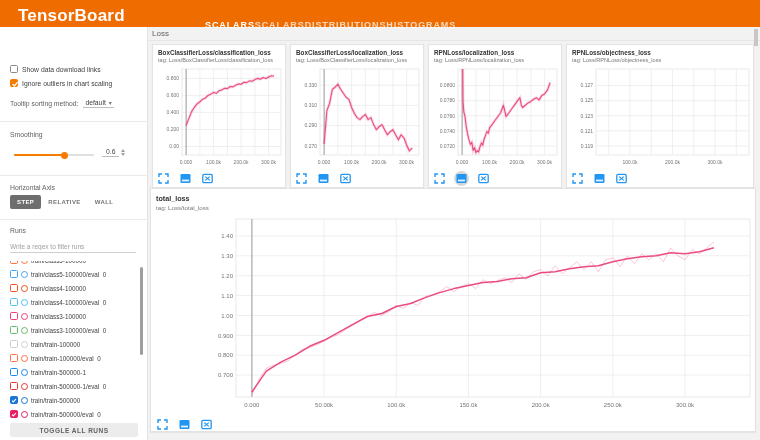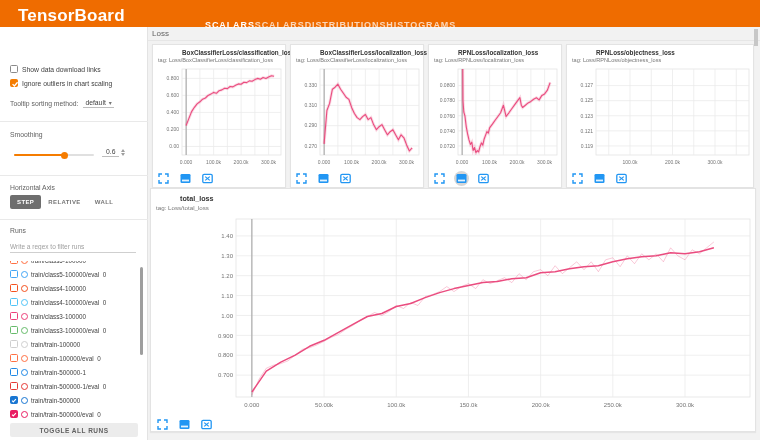--- a/index.html
+++ b/index.html
@@ -42,21 +42,21 @@
   .run-cb{width:8px;height:8px;border:1.5px solid #999;border-radius:1.5px;box-sizing:border-box;position:relative;flex:0 0 auto;display:flex;align-items:center;justify-content:center;}
   .run-circle{width:7px;height:7px;border:1.5px solid #999;border-radius:50%;box-sizing:border-box;flex:0 0 auto;}
   .run-label{font-size:6.3px;color:#424242;white-space:nowrap;overflow:hidden;}
   .list-scroll{position:absolute;left:140px;top:240px;width:3px;height:88px;background:#9e9e9e;border-radius:2px;}
   .toggle-all{position:absolute;left:10px;top:396px;width:128px;height:14px;background:#ececec;border:none;border-radius:2px;font-size:6.5px;font-weight:700;letter-spacing:.5px;color:#616161;font-family:"Liberation Sans",sans-serif;cursor:pointer;}
   
   .group-label{position:absolute;left:152px;top:29px;font-size:8px;color:#616161;cursor:pointer;}
   .group-rule{position:absolute;left:148px;top:40px;width:612px;height:1px;background:#e6e6e6;}
   .main-scroll{position:absolute;left:754px;top:29px;width:4px;height:17px;background:#c7c7c7;}
   .card{position:absolute;background:#fff;border:1px solid #e3e3e3;box-sizing:border-box;box-shadow:0 1px 1px rgba(0,0,0,.05);}
-  .card-title{position:absolute;left:5px;top:4px;font-size:6.3px;font-weight:700;color:#333;white-space:nowrap;overflow:hidden;max-width:95%;margin-left:24px;}
+  .card-title{position:absolute;left:5px;top:4px;font-size:6.3px;font-weight:700;color:#333;white-space:nowrap;overflow:hidden;max-width:95%;}
   .card-tag{position:absolute;left:5px;top:12px;font-size:5.6px;color:#777;white-space:nowrap;overflow:hidden;max-width:95%;}
   .big .card-title{font-size:7.2px;top:5px;}
   .big .card-tag{font-size:6.2px;top:15px;}
   .plot{position:absolute;}
   svg{font-family:"Liberation Sans",sans-serif;display:block;}
   .toolbar{position:absolute;display:flex;align-items:center;gap:7px;}
   .tb-icon{width:11px;height:11px;display:flex;align-items:center;justify-content:center;padding:2px;cursor:pointer;}
   .tb-icon.hover{background:#d6d6d6;border-radius:50%;}
 </style>
 </head>

